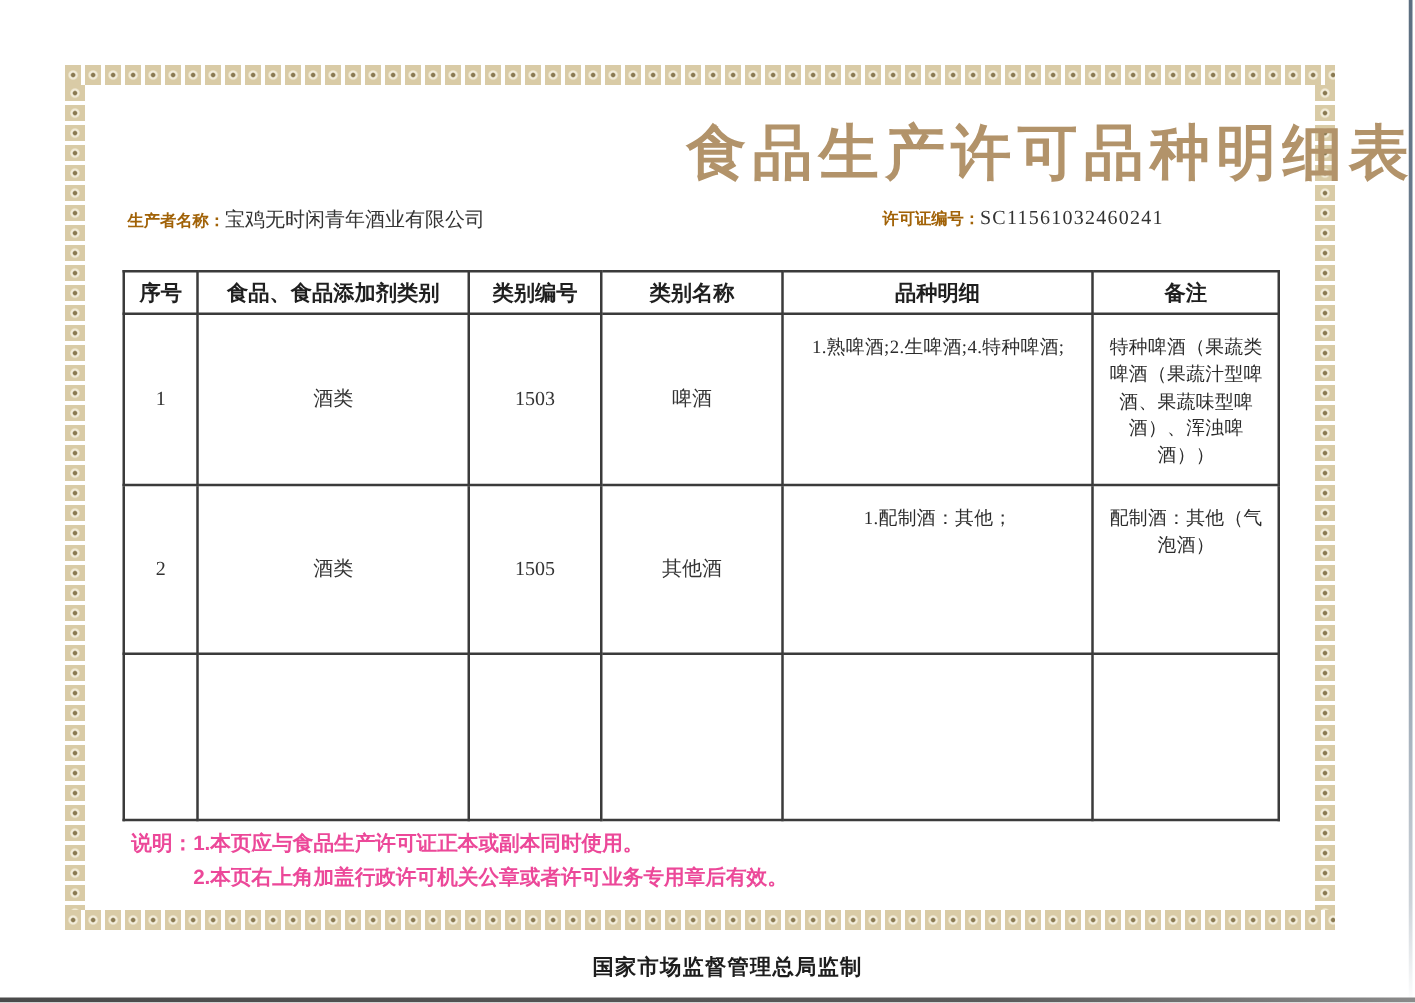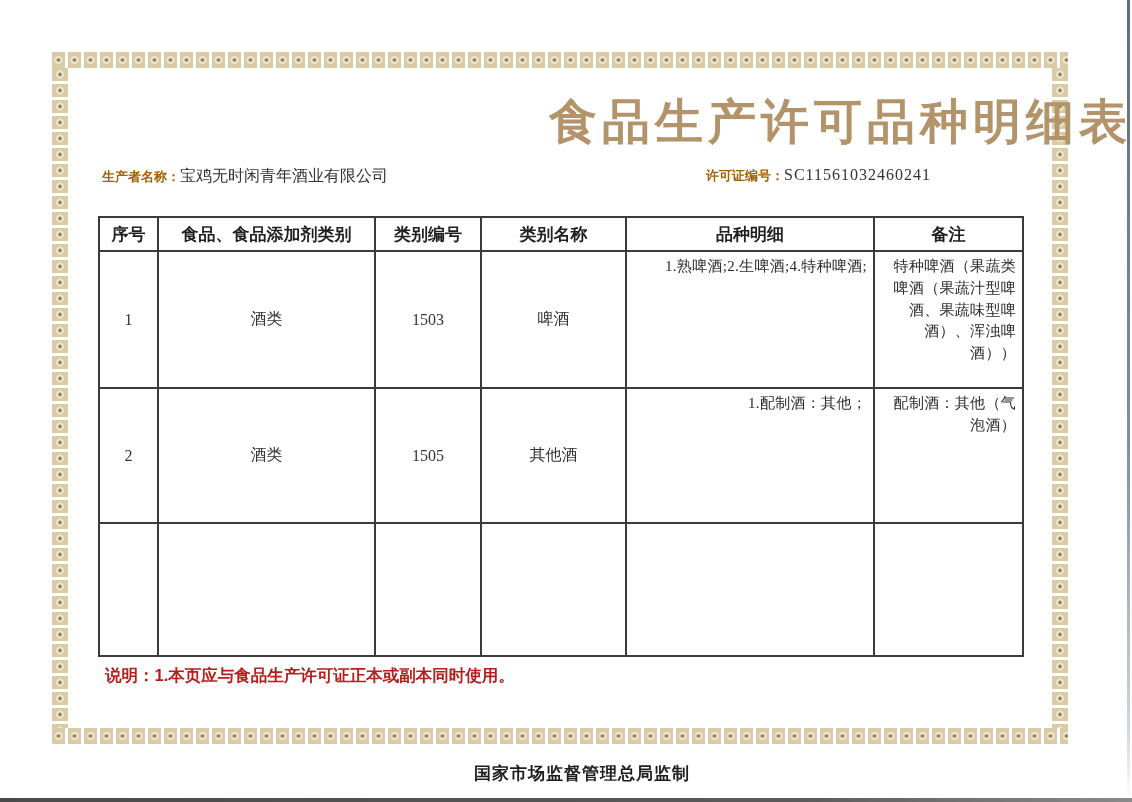--- a/index.html
+++ b/index.html
@@ -97,35 +97,35 @@
     font-size: 17px;
     text-align: center;
     vertical-align: middle;
     color: #1f1f1f;
   }
   .row-1 { height: 137px; }
   .row-2 { height: 135px; }
   .row-3 { height: 133px; }
   td.c-center { text-align: center; vertical-align: middle; color: #333; }
   td.c-top {
-    text-align: right; vertical-align: top;
-    padding: 4px 6px 4px 7px;
+    text-align: center; vertical-align: top;
+    padding: 16px 6px 4px 7px;
     font-size: 15px; line-height: 1.45;
     color: #2c2c2c;
     letter-spacing: 0.3px;
   }
 
   
   .notes {
     position: absolute; left: 105px; top: 662px;
     display: flex;
     font-family: "Liberation Sans", sans-serif;
     font-weight: bold;
     font-size: 16.5px;
-    color: #b91c1c;
+    color: #ec4899;
     line-height: 1.65;
   }
   .notes-label { white-space: nowrap; }
 
   
   .footer {
     position: absolute; left: 16px; top: 762px; width: 100%;
     text-align: center;
     font-family: "Liberation Sans", sans-serif;
     font-weight: bold;
@@ -202,16 +202,17 @@
       <td class="c-top"></td>
       <td class="c-top"></td>
     </tr>
   </tbody>
 </table>
 
 <div class="notes">
   <div class="notes-label">说明：</div>
   <div class="notes-lines">
     <div>1.本页应与食品生产许可证正本或副本同时使用。</div>
+    <div>2.本页右上角加盖行政许可机关公章或者许可业务专用章后有效。</div>
   </div>
 </div>
 
 <div class="footer">国家市场监督管理总局监制</div>
 
 </body></html>

